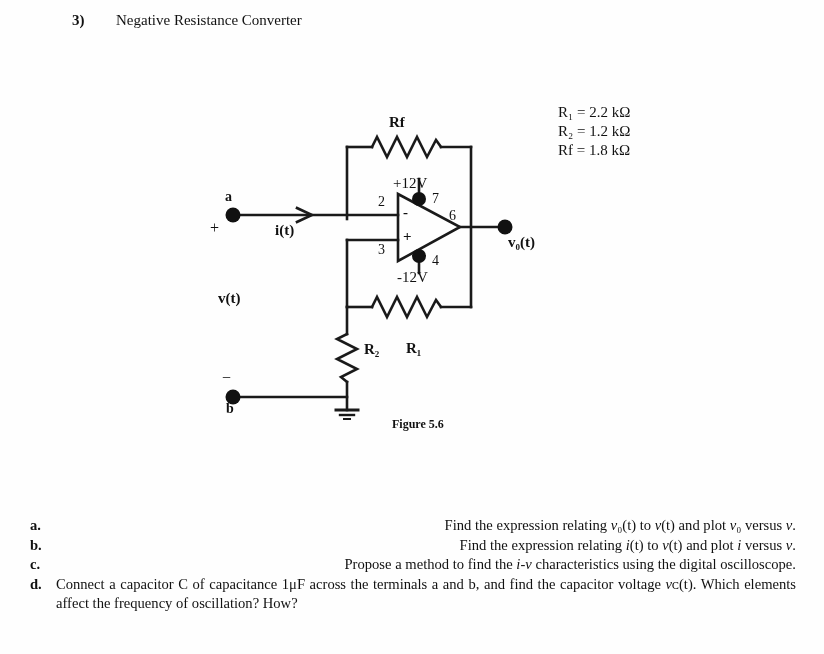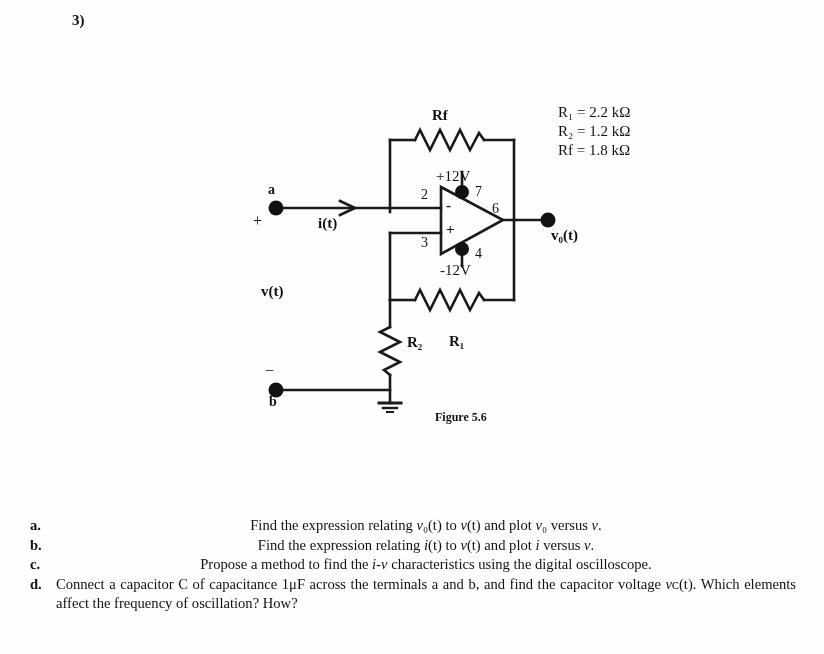--- a/index.html
+++ b/index.html
@@ -46,24 +46,23 @@
     font-weight: normal;
     font-size: 15px;
     line-height: 19px;
   }
   #values-list div { white-space: pre; }
 
   
   #schematic {
     position: absolute;
     left: 0;
-    top: 9px;
+    top: 16px;
     width: 696px;
     height: 470px;
-    margin-left: 43px;
   }
   .cap {
     position: absolute;
     font-weight: bold;
     font-size: 15px;
     white-space: pre;
   }
   .lbl {
     position: absolute;
     font-size: 14px;
@@ -97,30 +96,31 @@
   }
   .q-mark {
     font-weight: bold;
     width: 26px;
     flex: 0 0 26px;
   }
   .q-text {
     flex: 1 1 auto;
     text-align: justify;
   }
-  .q-text.no-just { text-align: center; }
+  .q-text.no-just { text-align: right; }
   i { font-style: italic; }
 </style>
 </head>
 <body>
 
 <div class="page">
 
   <div id="problem-heading">
     <span class="num">3)</span>
+    <span class="ttl">Negative Resistance Converter</span>
   </div>
 
   <div id="values-list">
     <div>R₁ = 2.2 kΩ</div>
     <div>R₂ = 1.2 kΩ</div>
     <div>Rf = 1.8 kΩ</div>
   </div>
 
   <div id="schematic">
 

